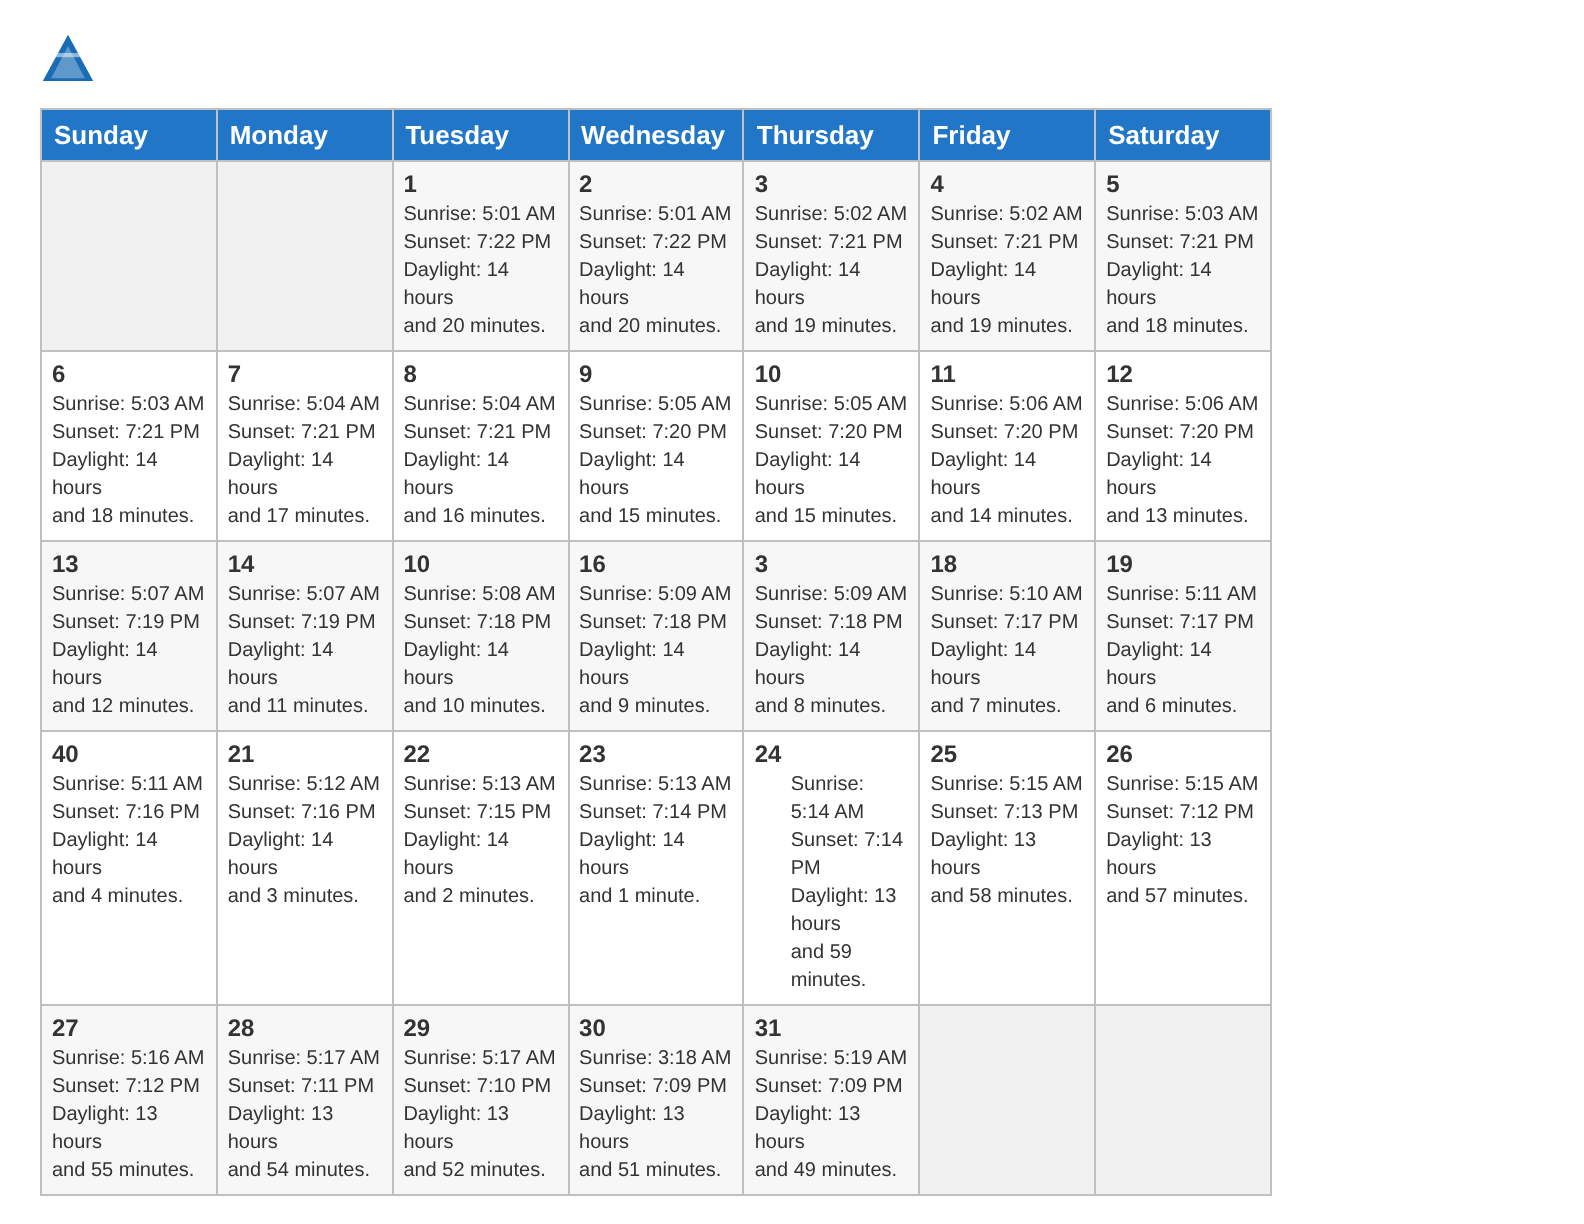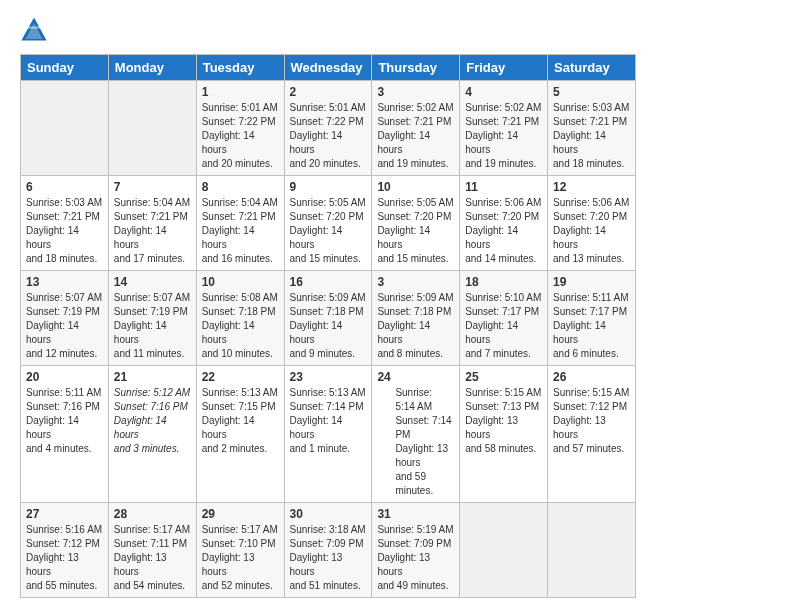--- a/index.html
+++ b/index.html
@@ -274,29 +274,29 @@
           <td>
             <span class="day-num">19</span>
             <div class="cell-info" style="white-space: pre-line;">Sunrise: 5:11 AM
 Sunset: 7:17 PM
 Daylight: 14 hours
 and 6 minutes.</div>
           </td>
         </tr>
         <tr>
           <td>
-            <span class="day-num">20</span>
+            <span class="day-num">40</span>
             <div class="cell-info" style="white-space: pre-line;">Sunrise: 5:11 AM
 Sunset: 7:16 PM
 Daylight: 14 hours
 and 4 minutes.</div>
           </td>
           <td>
             <span class="day-num">21</span>
-            <div class="cell-info" style="white-space: pre-line; font-style: italic;">Sunrise: 5:12 AM
+            <div class="cell-info" style="white-space: pre-line;">Sunrise: 5:12 AM
 Sunset: 7:16 PM
 Daylight: 14 hours
 and 3 minutes.</div>
           </td>
           <td>
             <span class="day-num">22</span>
             <div class="cell-info" style="white-space: pre-line;">Sunrise: 5:13 AM
 Sunset: 7:15 PM
 Daylight: 14 hours
 and 2 minutes.</div>

